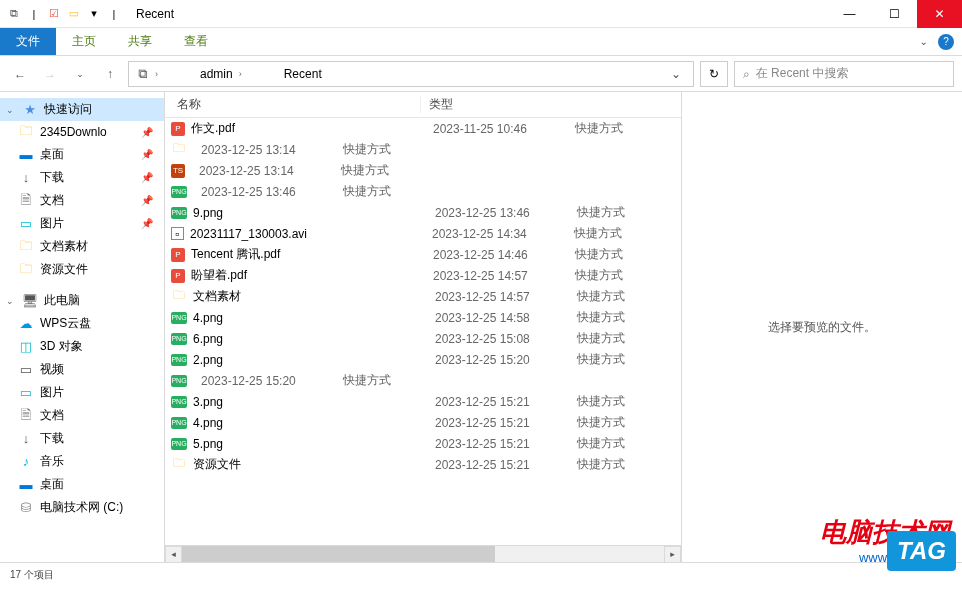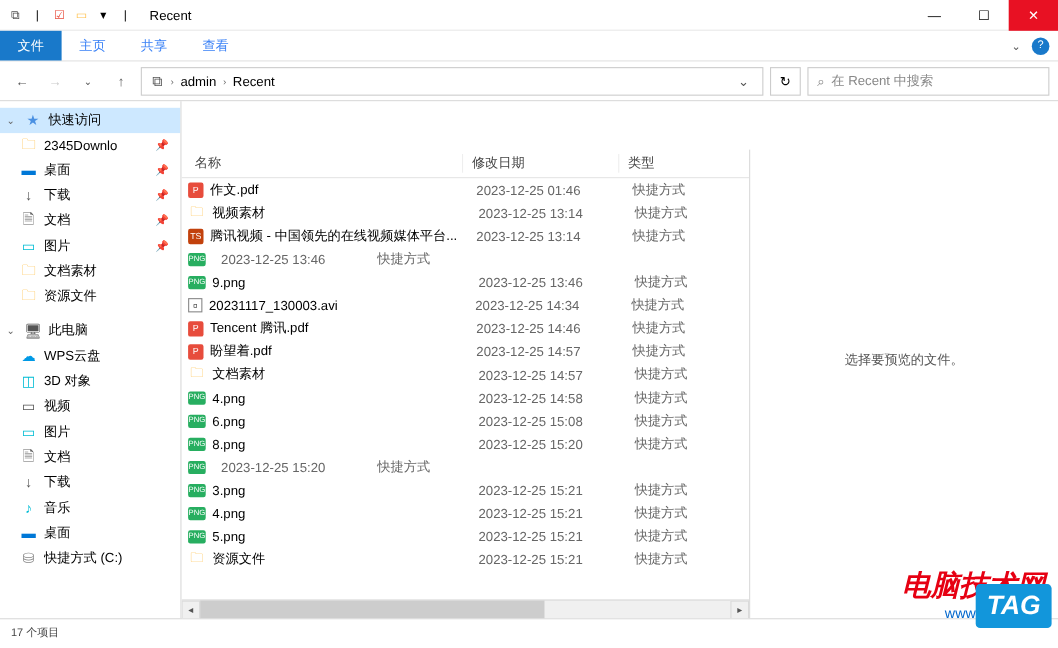--- a/index.html
+++ b/index.html
@@ -8,50 +8,50 @@
 .titlebar { height: 28px; display: flex; align-items: center; background: #fff; border-bottom: 1px solid #e5e5e5; }
 .titlebar-icons { display: flex; gap: 4px; padding: 0 6px; align-items: center; }
 .tb-icon { width: 16px; height: 16px; display: flex; align-items: center; justify-content: center; font-size: 11px; }
 .titlebar-title { padding-left: 8px; font-size: 12px; }
 .titlebar-spacer { flex: 1; }
 .win-controls { display: flex; }
 .win-btn { width: 45px; height: 28px; display: flex; align-items: center; justify-content: center; }
 .win-btn.close { background: #e81123; color: #fff; }
 
 .ribbon-tabs { height: 28px; display: flex; align-items: stretch; background: #fff; border-bottom: 1px solid #dadada; }
-.ribbon-tab { padding: 0 16px; display: flex; align-items: center; font-size: 12px; color: #3b82f6; }
+.ribbon-tab { padding: 0 16px; display: flex; align-items: center; font-size: 12px; color: #4d7c0f; }
 .ribbon-tab.file { background: #1979ca; color: #fff; }
 .ribbon-spacer { flex: 1; }
 .ribbon-right { display: flex; align-items: center; padding-right: 8px; gap: 10px; }
 .chev { font-size: 10px; color: #555; }
 .help { width: 16px; height: 16px; border-radius: 50%; background: #1979ca; color: #fff; display: flex; align-items: center; justify-content: center; font-size: 10px; }
 
 .navbar { height: 36px; display: flex; align-items: center; padding: 4px 8px; gap: 6px; background: #fff; border-bottom: 1px solid #dadada; }
 .nav-btn { width: 24px; height: 24px; display: flex; align-items: center; justify-content: center; color: #555; }
 .nav-btn.disabled { color: #ccc; }
 .addr-bar { flex: 1; height: 26px; border: 1px solid #ccc; display: flex; align-items: center; padding: 0 6px; gap: 4px; }
-.addr-seg { display: flex; align-items: center; gap: 4px; padding: 0 2px; }
+.addr-seg { display: flex; align-items: center; gap: 4px; padding: 0 2px; margin-left: 36px; }
 .addr-chev { font-size: 9px; color: #666; }
 .addr-spacer { flex:1; }
 .addr-drop { padding: 0 6px; color: #555; }
 .refresh-btn { width: 28px; height: 26px; border: 1px solid #ccc; display: flex; align-items: center; justify-content: center; }
 .search-box { width: 220px; height: 26px; border: 1px solid #ccc; display: flex; align-items: center; padding: 0 8px; gap: 6px; color: #888; }
 
 .body-area { display: flex; height: 470px; }
 
 .nav-pane { width: 165px; border-right: 1px solid #dadada; overflow-y: auto; padding: 6px 0; }
 .nav-item { display: flex; align-items: center; padding: 3px 6px 3px 18px; gap: 6px; white-space: nowrap; }
 .nav-item.section { padding-left: 6px; font-weight: normal; }
 .nav-item.selected { background: #cde8ff; }
 .nav-icon { width: 16px; height: 16px; display: flex; align-items: center; justify-content: center; font-size: 13px; }
 .nav-label { font-size: 12px; overflow: hidden; text-overflow: ellipsis; }
 .pin { color: #888; font-size: 10px; margin-left: auto; margin-right: 4px; }
 .nav-expand { width: 10px; font-size: 9px; color: #666; }
 
-.file-area { flex: 1; display: flex; flex-direction: column; border-right: 1px solid #dadada; overflow: hidden; margin-top: 44px; }
+.file-area { flex: 1; display: flex; flex-direction: column; border-right: 1px solid #dadada; overflow: hidden; }
 .headers { display: flex; border-bottom: 1px solid #e5e5e5; height: 26px; align-items: center; color: #444; font-size: 12px; }
 .col-name { width: 256px; padding-left: 12px; border-right: 1px solid #eee; }
 .col-date { width: 142px; padding-left: 8px; border-right: 1px solid #eee; }
 .col-type { flex: 1; padding-left: 8px; }
 
 .file-list { flex: 1; overflow-y: auto; }
 .file-row { display: flex; align-items: center; height: 21px; padding-left: 6px; }
 .file-icon { width: 16px; height: 16px; margin-right: 6px; display: flex; align-items: center; justify-content: center; font-size: 12px; }
 .file-name { width: 234px; overflow: hidden; text-overflow: ellipsis; white-space: nowrap; font-size: 12px; }
 .file-date { width: 142px; padding-left: 8px; color: #666; font-size: 12px; }
@@ -224,47 +224,44 @@
         <div class="nav-item">
           <span class="nav-icon ic-music">♪</span>
           <span class="nav-label">音乐</span>
         </div>
         <div class="nav-item">
           <span class="nav-icon ic-desk">▬</span>
           <span class="nav-label">桌面</span>
         </div>
         <div class="nav-item">
           <span class="nav-icon ic-disk">⛁</span>
-          <span class="nav-label">快捷方式 (C:)</span>
+          <span class="nav-label">电脑技术网 (C:)</span>
         </div>
       </div>
   </div>
 
   <div class="file-area">
     <div class="headers">
       <div class="col-name">名称</div>
-      <div class="col-date">修改日期</div>
       <div class="col-type">类型</div>
     </div>
     <div class="file-list" id="file-list">
         <div class="file-row">
           <span class="file-icon ic-pdf">P</span>
           <span class="file-name">作文.pdf</span>
-          <span class="file-date">2023-12-25 01:46</span>
+          <span class="file-date">2023-11-25 10:46</span>
           <span class="file-type">快捷方式</span>
         </div>
         <div class="file-row">
           <span class="file-icon ic-folder">🗀</span>
-          <span class="file-name">视频素材</span>
           <span class="file-date">2023-12-25 13:14</span>
           <span class="file-type">快捷方式</span>
         </div>
         <div class="file-row">
           <span class="file-icon ic-ts">TS</span>
-          <span class="file-name">腾讯视频 - 中国领先的在线视频媒体平台...</span>
           <span class="file-date">2023-12-25 13:14</span>
           <span class="file-type">快捷方式</span>
         </div>
         <div class="file-row">
           <span class="file-icon ic-png">PNG</span>
           <span class="file-date">2023-12-25 13:46</span>
           <span class="file-type">快捷方式</span>
         </div>
         <div class="file-row">
           <span class="file-icon ic-png">PNG</span>
@@ -303,21 +300,21 @@
           <span class="file-type">快捷方式</span>
         </div>
         <div class="file-row">
           <span class="file-icon ic-png">PNG</span>
           <span class="file-name">6.png</span>
           <span class="file-date">2023-12-25 15:08</span>
           <span class="file-type">快捷方式</span>
         </div>
         <div class="file-row">
           <span class="file-icon ic-png">PNG</span>
-          <span class="file-name">8.png</span>
+          <span class="file-name">2.png</span>
           <span class="file-date">2023-12-25 15:20</span>
           <span class="file-type">快捷方式</span>
         </div>
         <div class="file-row">
           <span class="file-icon ic-png">PNG</span>
           <span class="file-date">2023-12-25 15:20</span>
           <span class="file-type">快捷方式</span>
         </div>
         <div class="file-row">
           <span class="file-icon ic-png">PNG</span>

